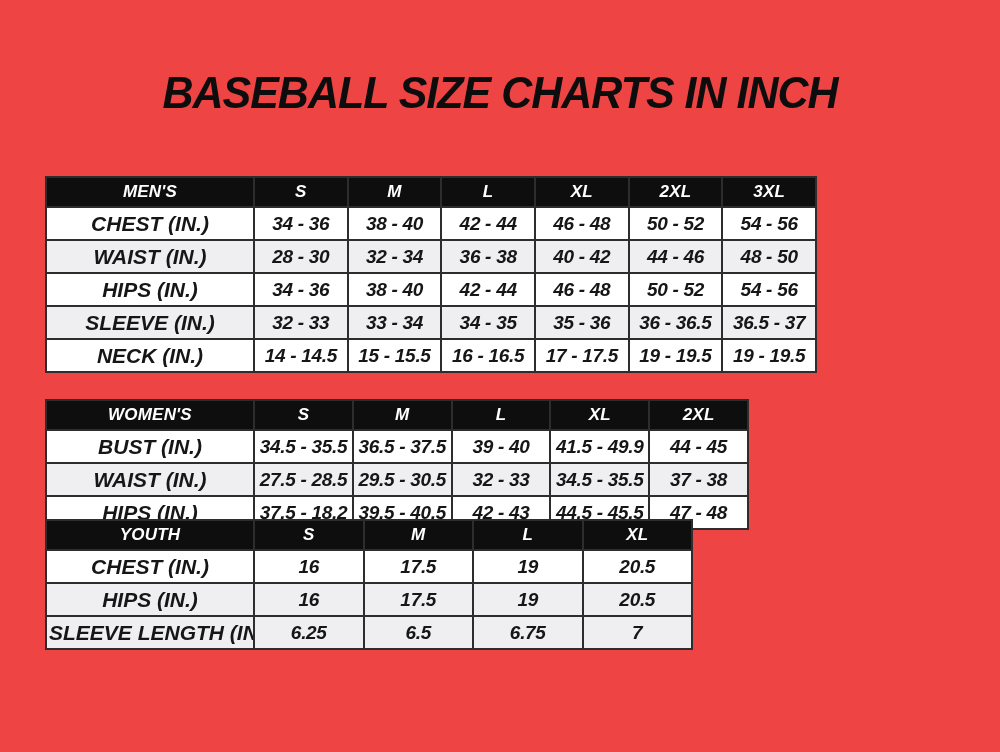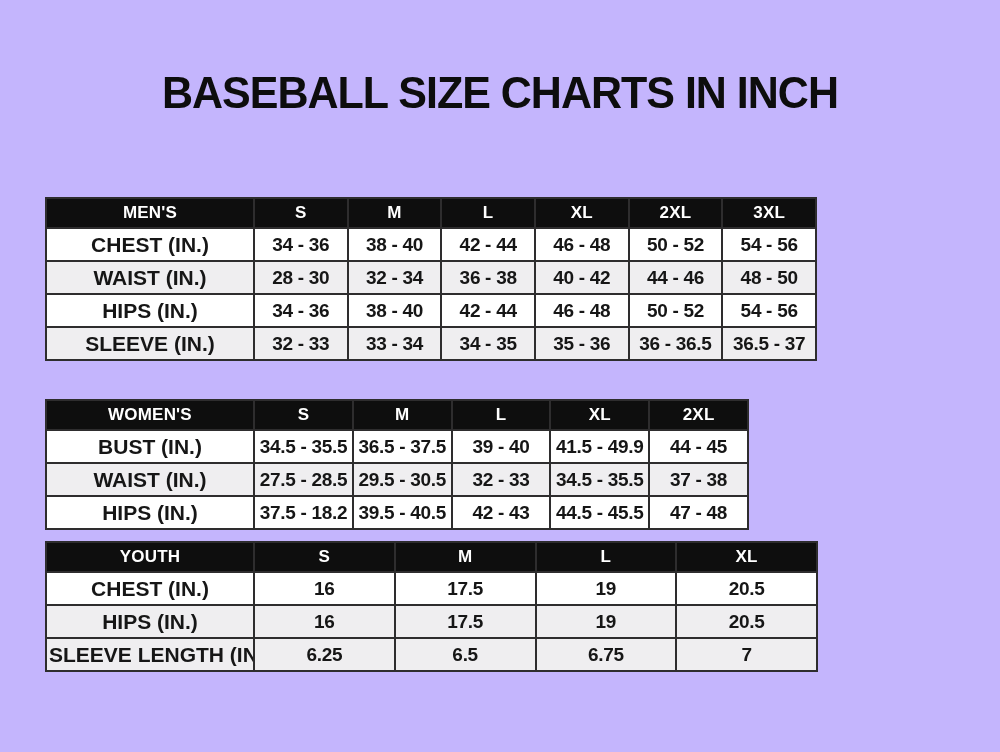--- a/index.html
+++ b/index.html
@@ -4,22 +4,23 @@
 <style>
   html, body { margin: 0; padding: 0; }
   body {
     font-family: "Liberation Sans", sans-serif;
     background: #ffffff;
   }
   #page {
     position: relative;
     width: 1000px;
     height: 752px;
-    background: #c4b5fd;
+    background: #ef4444;
     overflow: hidden;
+    font-style: italic;
   }
   h1#title {
     position: absolute;
     top: 68px;
     left: 0;
     right: 0;
     margin: 0;
     text-align: center;
     font-size: 43px;
     font-weight: 700;
@@ -28,23 +29,23 @@
     transform: scaleY(1.05);
   }
   table.size-table {
     position: absolute;
     left: 45px;
     border-collapse: collapse;
     table-layout: fixed;
     background: #ffffff;
     border: 2px solid #161616;
   }
-  #table-mens   { top: 197px; width: 772px; }
+  #table-mens   { top: 176px; width: 772px; }
   #table-womens { top: 399px; width: 704px; }
-  #table-youth  { top: 541px; width: 773px; }
+  #table-youth  { top: 519px; width: 648px; }
 
   .size-table th, .size-table td {
     border: 2px solid #2e2d2e;
     text-align: center;
     vertical-align: middle;
     padding: 0 2px;
     overflow: hidden;
     white-space: nowrap;
   }
   .size-table thead th {
@@ -126,20 +127,29 @@
         </tr>
         <tr class="stripe">
           <td class="label">SLEEVE (IN.)</td>
           <td>32 - 33</td>
           <td>33 - 34</td>
           <td>34 - 35</td>
           <td>35 - 36</td>
           <td>36 - 36.5</td>
           <td>36.5 - 37</td>
         </tr>
+        <tr>
+          <td class="label">NECK (IN.)</td>
+          <td>14 - 14.5</td>
+          <td>15 - 15.5</td>
+          <td>16 - 16.5</td>
+          <td>17 - 17.5</td>
+          <td>19 - 19.5</td>
+          <td>19 - 19.5</td>
+        </tr>
       </tbody>
     </table>
   <table class="size-table" id="table-womens">
       <colgroup>
         <col style="width: 208px;">
         <col>
         <col>
         <col>
         <col>
         <col>

